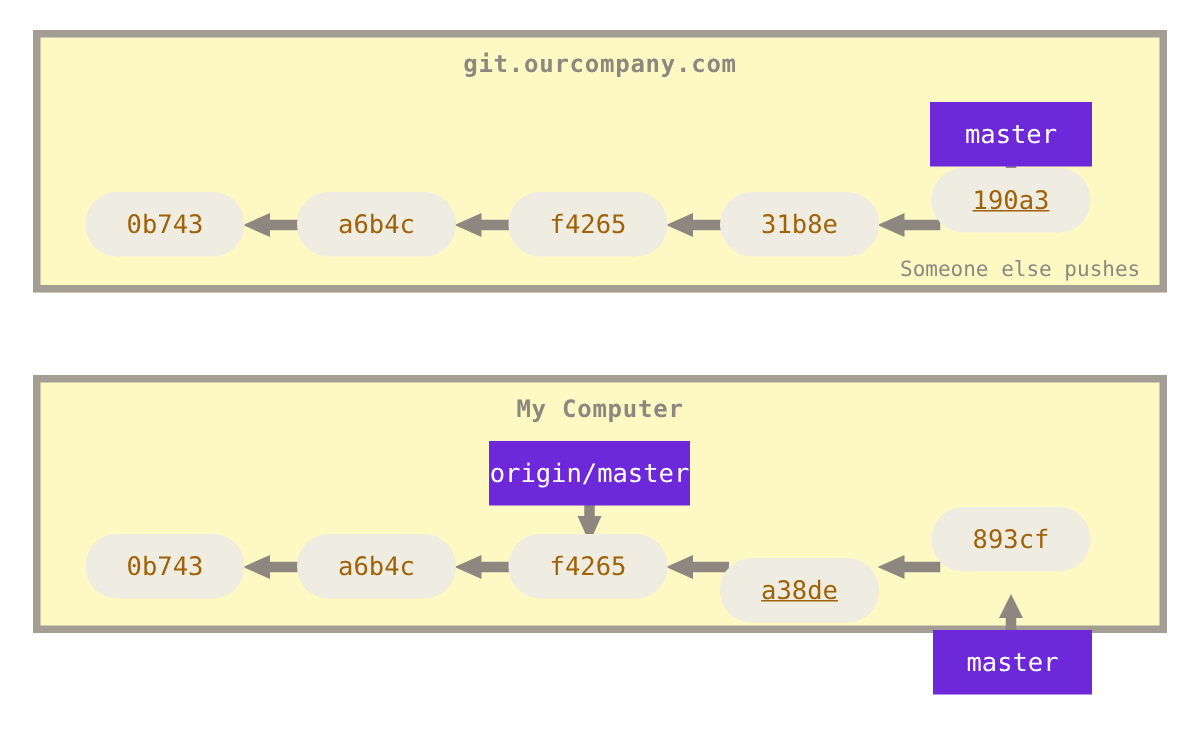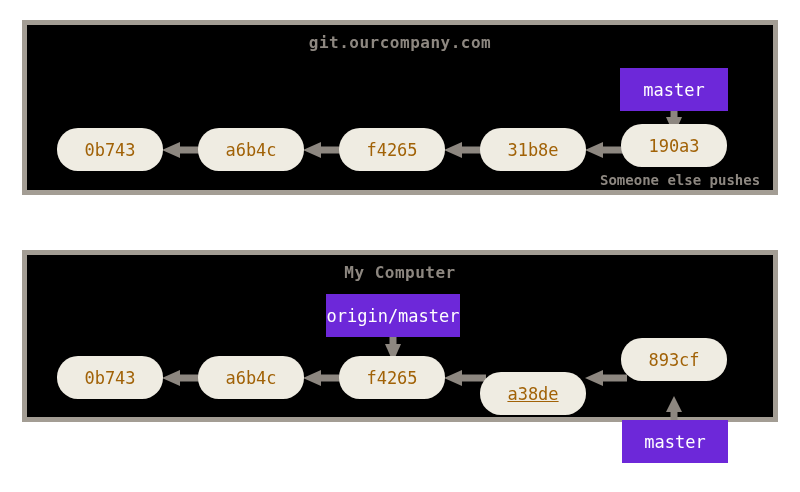--- a/index.html
+++ b/index.html
@@ -15,21 +15,21 @@
     position: relative;
     width: 800px;
     height: 492px;
     background: #ffffff;
     overflow: hidden;
   }
   .panel {
     position: absolute;
     border: 5px solid #a39d94;
     box-sizing: border-box;
-    background: #000000;
+    background: #fef9c3;
   }
   #panel-server {
     left: 22px;
     top: 20px;
     width: 756px;
     height: 175px;
   }
   #panel-local {
     left: 22px;
     top: 250px;
@@ -74,21 +74,21 @@
     align-items: center;
     justify-content: center;
     box-sizing: border-box;
     height: 43px;
     z-index: 3;
   }
   .hint {
     position: absolute;
     font-family: "DejaVu Sans Mono", "Liberation Mono", monospace;
     font-size: 14px;
-    font-weight: bold;
+    font-weight: normal;
     color: #8d8780;
     white-space: nowrap;
     z-index: 2;
     text-align: right;
   }
   .arrow-h, .arrow-v {
     position: absolute;
     z-index: 1;
   }
   .arrow-h svg, .arrow-v svg { display: block; }
@@ -143,21 +143,21 @@
   </div>
   <div class="commit" style="left:198px; top:128px;">
     <span>a6b4c</span>
   </div>
   <div class="commit" style="left:339px; top:128px;">
     <span>f4265</span>
   </div>
   <div class="commit" style="left:480px; top:128px;">
     <span>31b8e</span>
   </div>
-  <div class="commit" style="left:621px; top:124px;">
+  <div class="commit" style="left:621px; top:112px;text-decoration:underline;">
     <span>190a3</span>
   </div>
 
   <div class="hint" style="left:600px; top:172px;">Someone else pushes</div>
 
   <div class="panel" id="panel-local">
     <div class="panel-title">My Computer</div>
   </div>
 
   <div class="arrow-h" style="left:160px; top:368px;">

